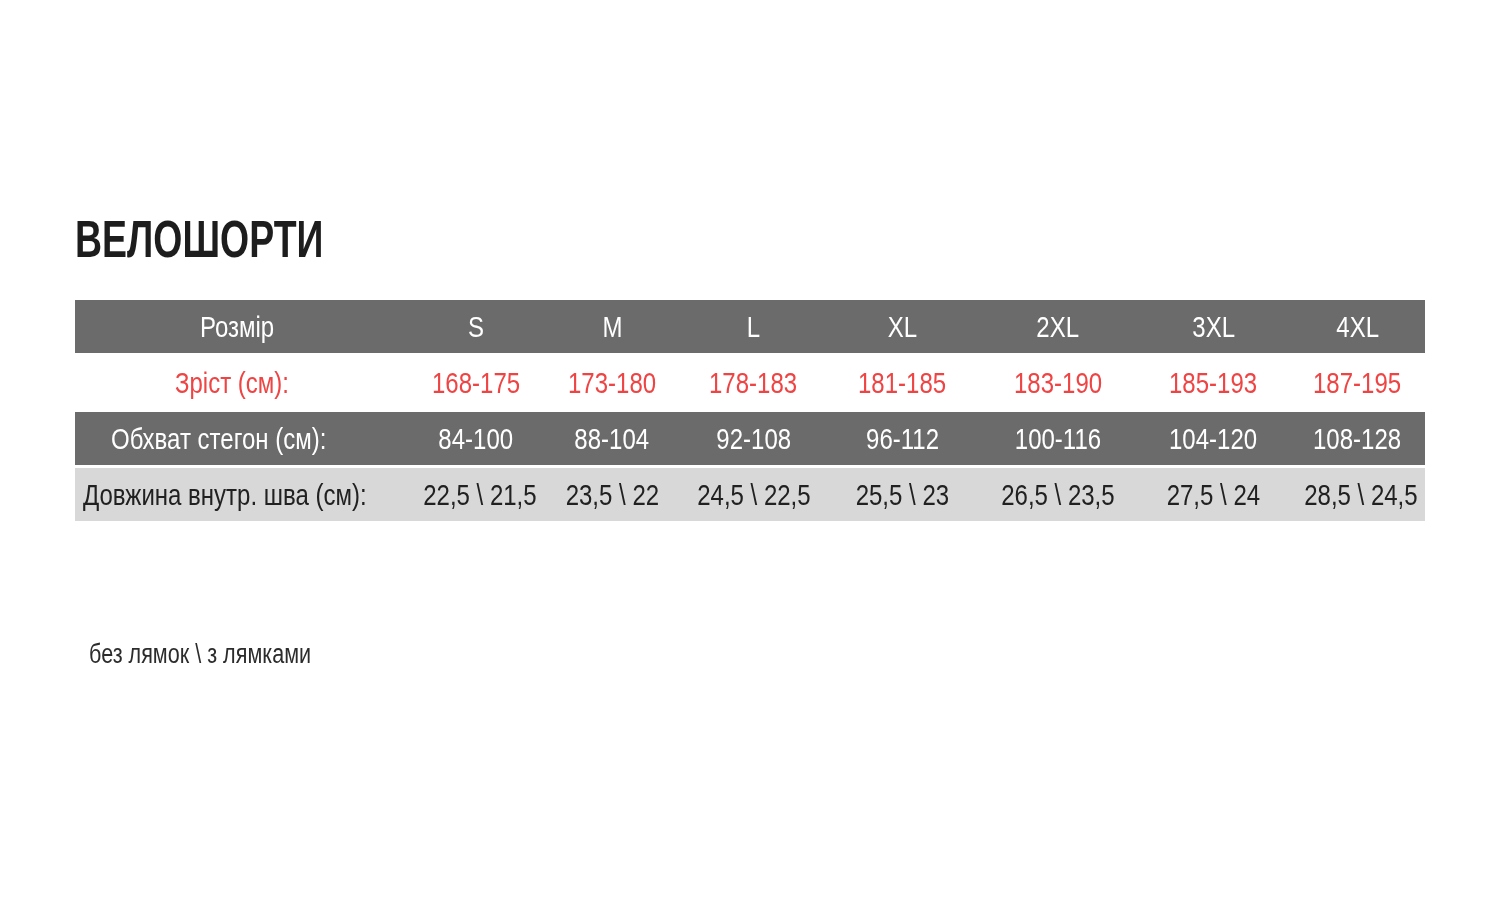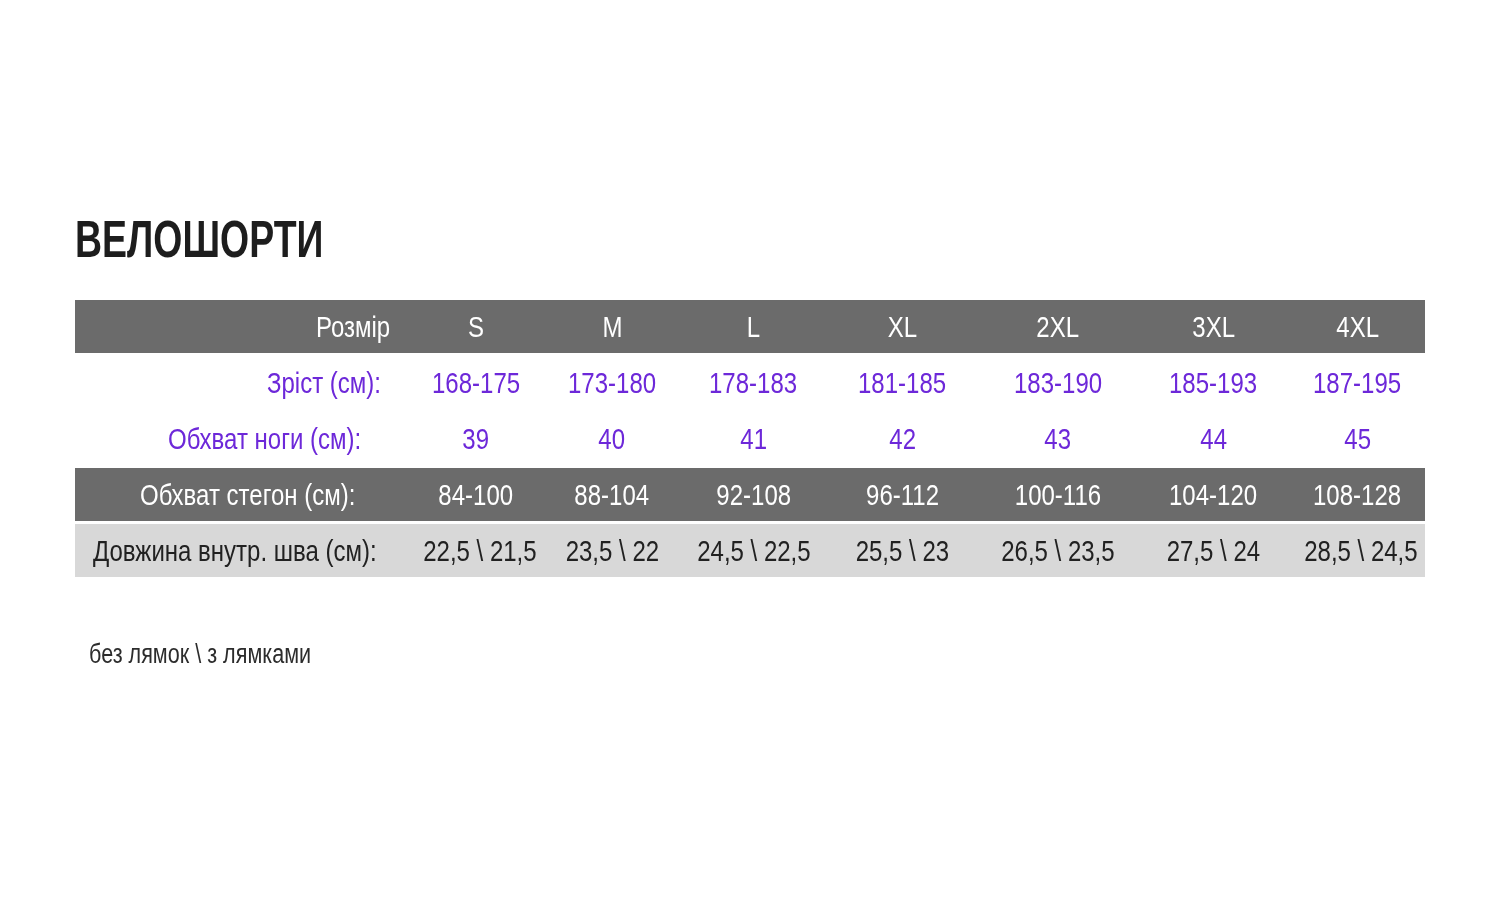--- a/index.html
+++ b/index.html
@@ -35,31 +35,31 @@
     position: absolute;
     left: 75px;
     top: 297px;
     width: 1350px;
     border-collapse: separate;
     border-spacing: 0 3px;
     table-layout: fixed;
   }
   tr.row { height: 53px; }
   tr.dark  { background: #6B6B6B; color: #ffffff; }
-  tr.white { background: #ffffff; color: #6d28d9; }
+  tr.white { background: #ffffff; color: #ef4444; }
   tr.light { background: #D8D8D8; color: #212121; }
   th, td {
     padding: 0;
     font-weight: normal;
     vertical-align: middle;
     overflow: visible;
   }
   .label-cell {
-    text-align: right;
-    padding-left: 18px;
+    text-align: center;
+    padding-left: 8px;
     font-size: 30px;
     white-space: nowrap;
   }
   .value-cell {
     text-align: center;
     font-size: 30px;
     white-space: nowrap;
   }
   .cv {
     display: inline-block;
@@ -117,30 +117,20 @@
         <tr class="row white">
           <td class="label-cell"><span class="cv">Зріст (см):</span></td>
           <td class="value-cell"><span class="cv">168-175</span></td>
           <td class="value-cell"><span class="cv">173-180</span></td>
           <td class="value-cell"><span class="cv">178-183</span></td>
           <td class="value-cell"><span class="cv">181-185</span></td>
           <td class="value-cell"><span class="cv">183-190</span></td>
           <td class="value-cell"><span class="cv">185-193</span></td>
           <td class="value-cell"><span class="cv">187-195</span></td>
         </tr>
-        <tr class="row white">
-          <td class="label-cell"><span class="cv">Обхват ноги (см):</span></td>
-          <td class="value-cell"><span class="cv">39</span></td>
-          <td class="value-cell"><span class="cv">40</span></td>
-          <td class="value-cell"><span class="cv">41</span></td>
-          <td class="value-cell"><span class="cv">42</span></td>
-          <td class="value-cell"><span class="cv">43</span></td>
-          <td class="value-cell"><span class="cv">44</span></td>
-          <td class="value-cell"><span class="cv">45</span></td>
-        </tr>
         <tr class="row dark">
           <td class="label-cell"><span class="cv">Обхват стегон (см):</span></td>
           <td class="value-cell"><span class="cv">84-100</span></td>
           <td class="value-cell"><span class="cv">88-104</span></td>
           <td class="value-cell"><span class="cv">92-108</span></td>
           <td class="value-cell"><span class="cv">96-112</span></td>
           <td class="value-cell"><span class="cv">100-116</span></td>
           <td class="value-cell"><span class="cv">104-120</span></td>
           <td class="value-cell"><span class="cv">108-128</span></td>
         </tr>

